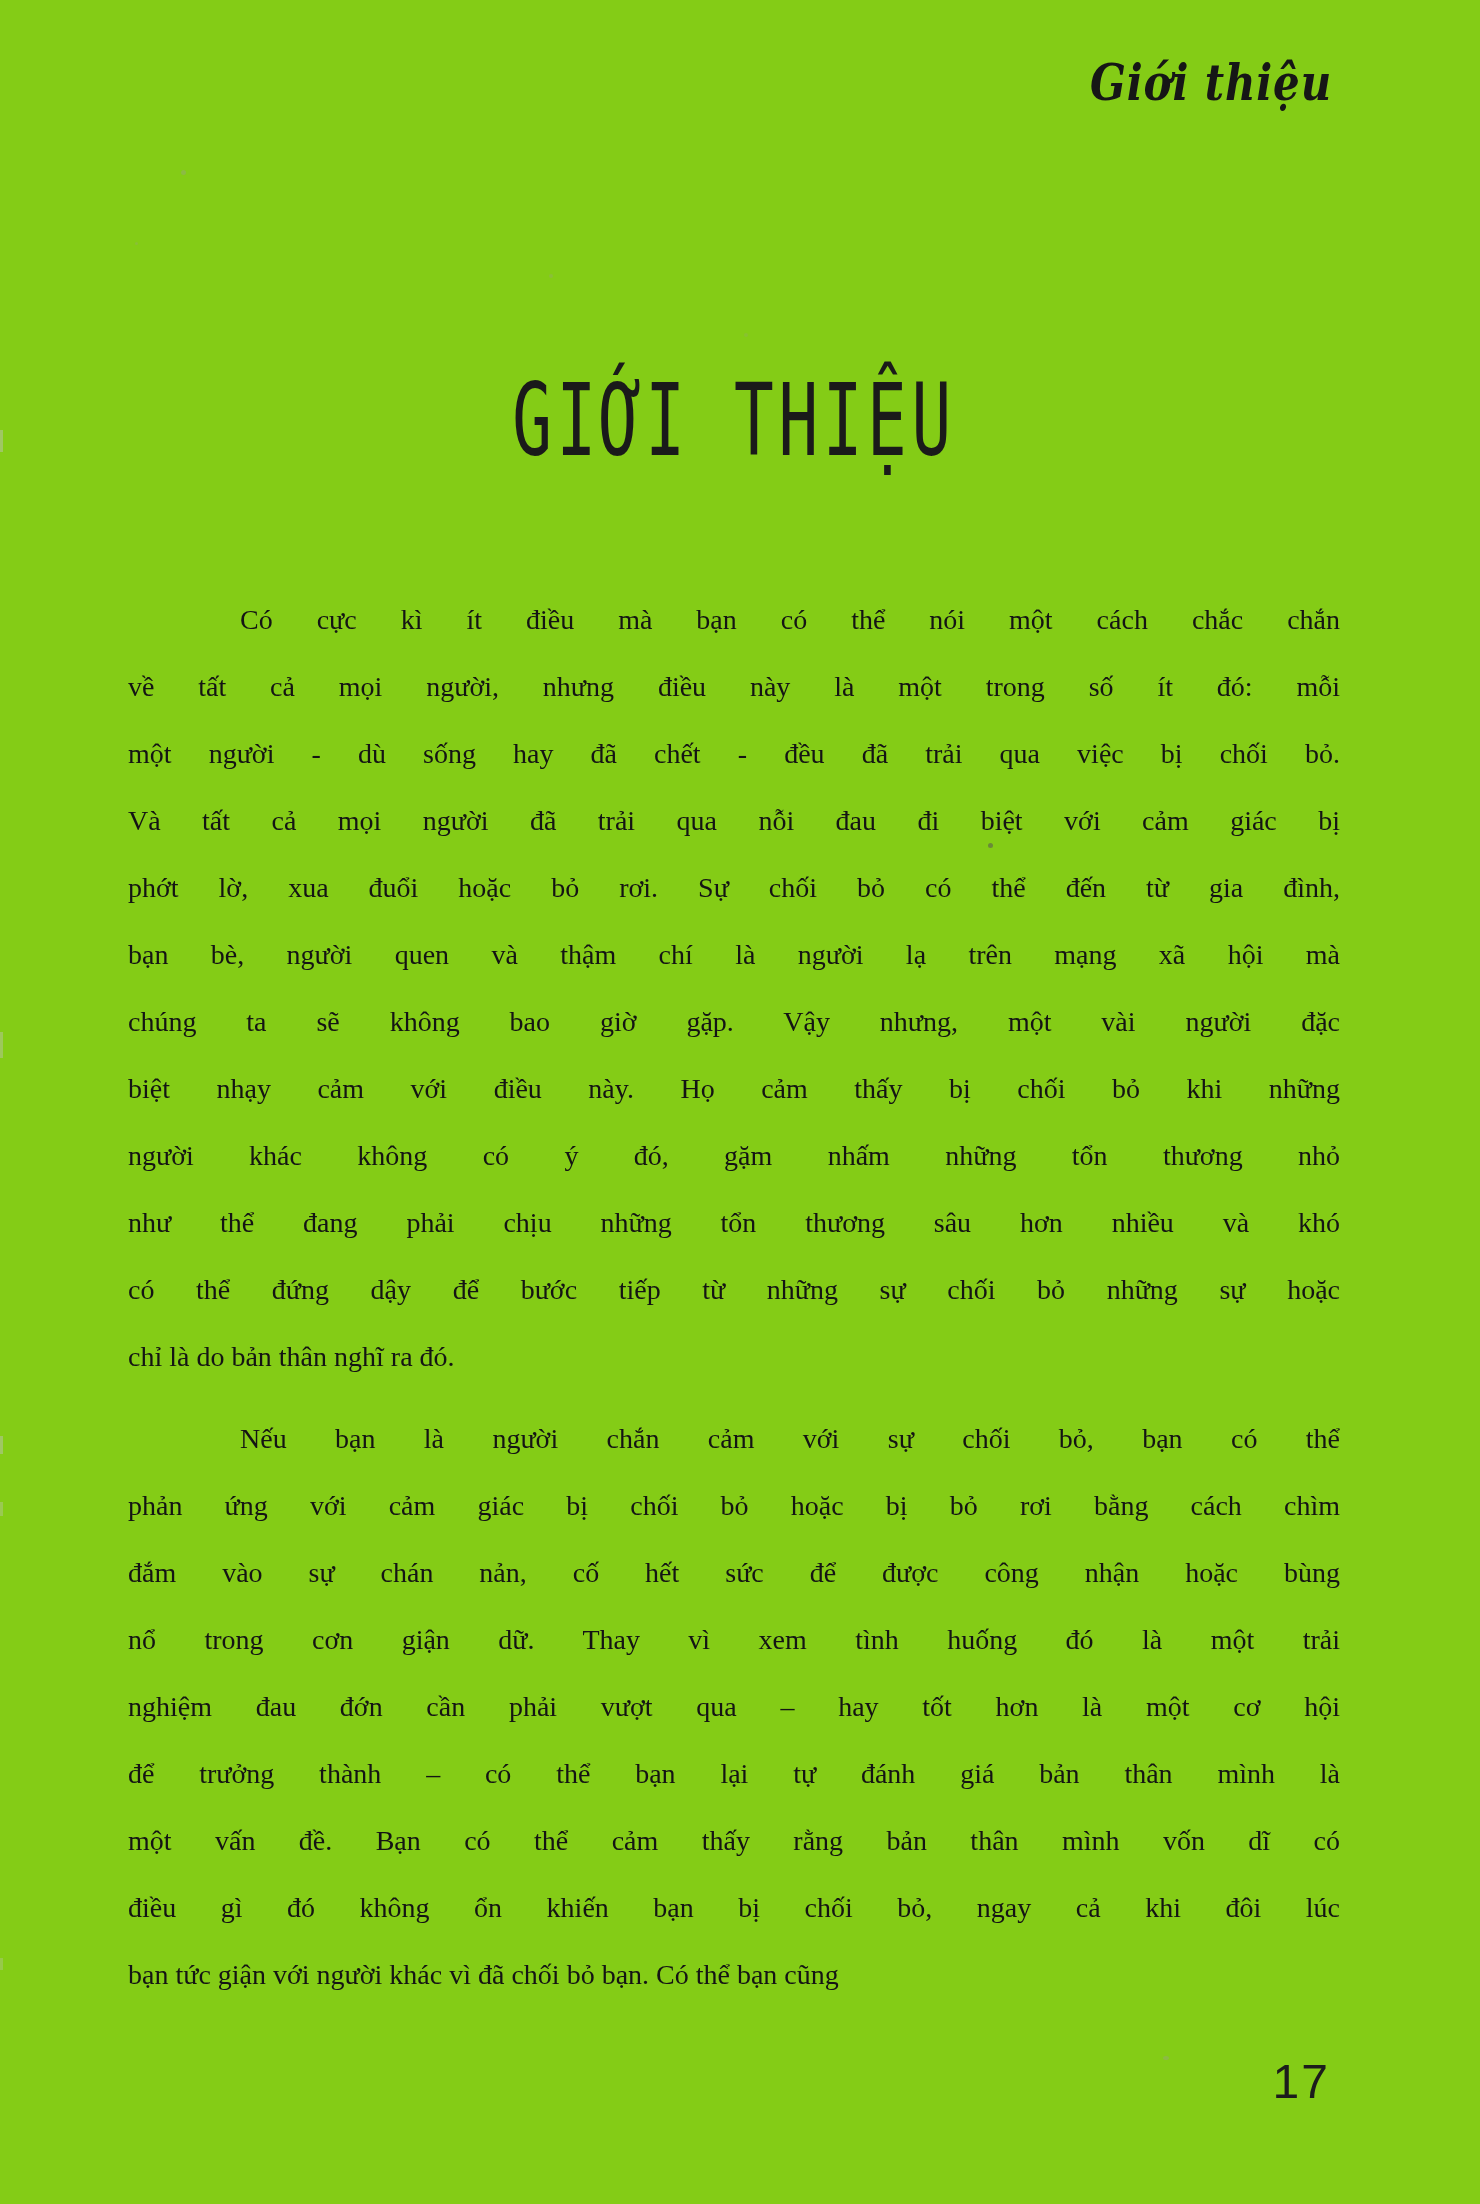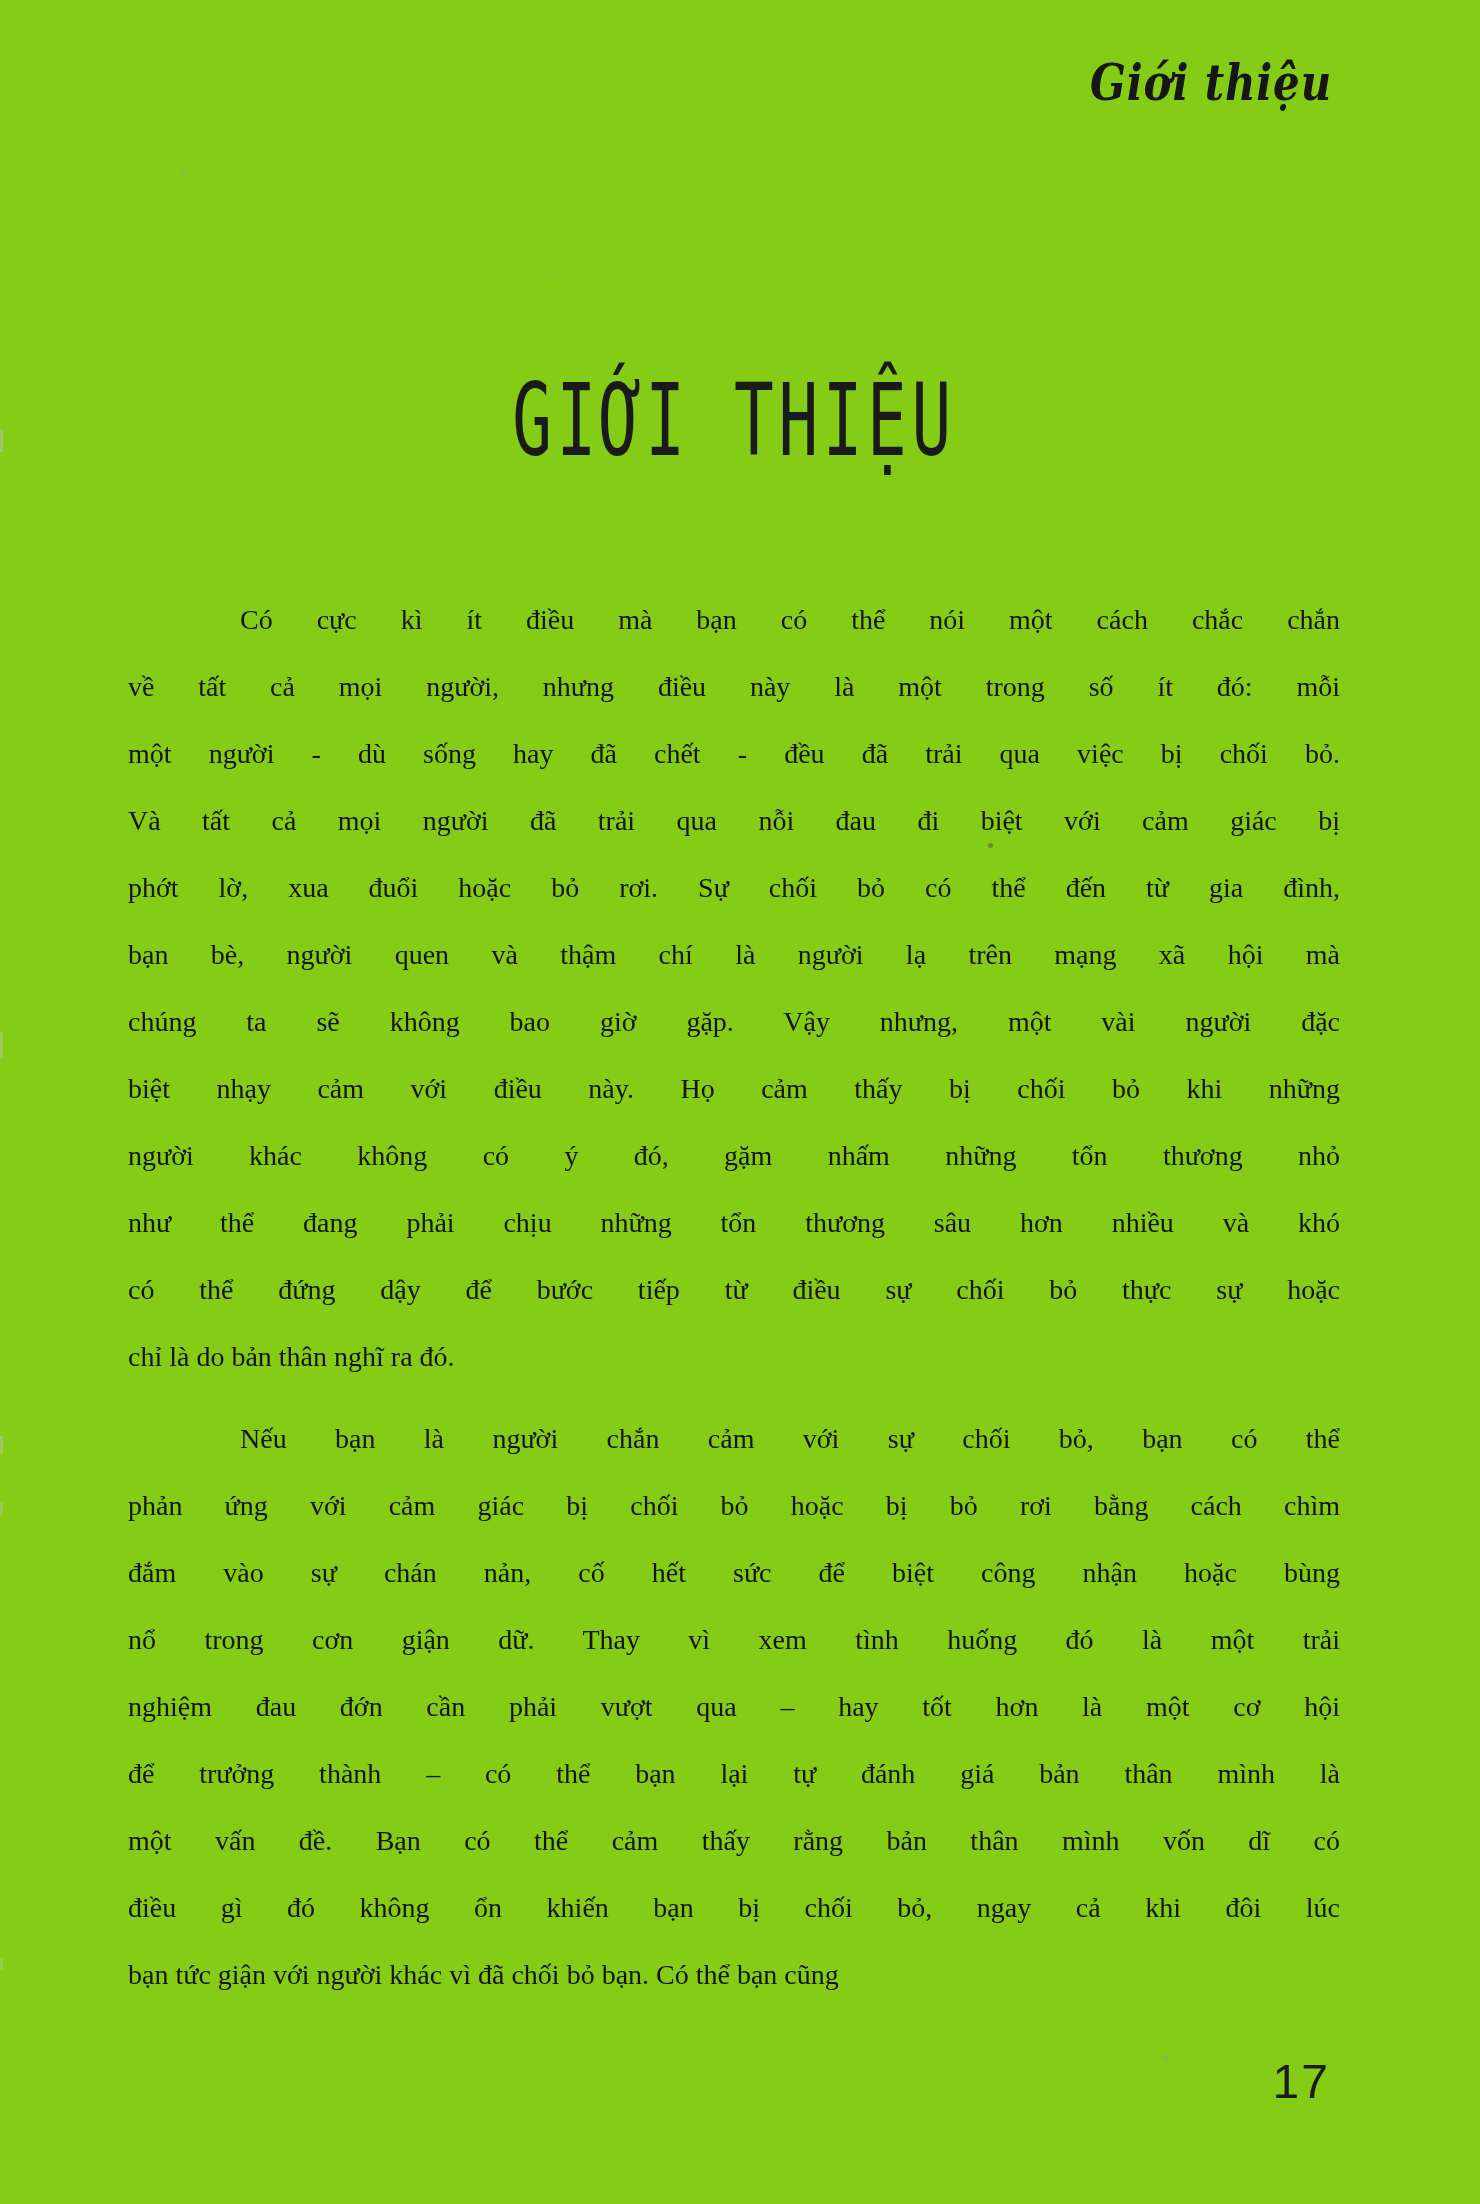--- a/index.html
+++ b/index.html
@@ -114,27 +114,27 @@
         <div class="line first">Có cực kì ít điều mà bạn có thể nói một cách chắc chắn</div>
         <div class="line">về tất cả mọi người, nhưng điều này là một trong số ít đó: mỗi</div>
         <div class="line">một người - dù sống hay đã chết - đều đã trải qua việc bị chối bỏ.</div>
         <div class="line">Và tất cả mọi người đã trải qua nỗi đau đi biệt với cảm giác bị</div>
         <div class="line">phớt lờ, xua đuổi hoặc bỏ rơi. Sự chối bỏ có thể đến từ gia đình,</div>
         <div class="line">bạn bè, người quen và thậm chí là người lạ trên mạng xã hội mà</div>
         <div class="line">chúng ta sẽ không bao giờ gặp. Vậy nhưng, một vài người đặc</div>
         <div class="line">biệt nhạy cảm với điều này. Họ cảm thấy bị chối bỏ khi những</div>
         <div class="line">người khác không có ý đó, gặm nhấm những tổn thương nhỏ</div>
         <div class="line">như thể đang phải chịu những tổn thương sâu hơn nhiều và khó</div>
-        <div class="line">có thể đứng dậy để bước tiếp từ điều sự chối bỏ thực sự hoặc</div>
+        <div class="line">có thể đứng dậy để bước tiếp từ những sự chối bỏ những sự hoặc</div>
         <div class="line last">chỉ là do bản thân nghĩ ra đó.</div>
       </div>
       <div class="paragraph">
         <div class="line first">Nếu bạn là người chắn cảm với sự chối bỏ, bạn có thể</div>
         <div class="line">phản ứng với cảm giác bị chối bỏ hoặc bị bỏ rơi bằng cách chìm</div>
-        <div class="line">đắm vào sự chán nản, cố hết sức để biệt công nhận hoặc bùng</div>
+        <div class="line">đắm vào sự chán nản, cố hết sức để được công nhận hoặc bùng</div>
         <div class="line">nổ trong cơn giận dữ. Thay vì xem tình huống đó là một trải</div>
         <div class="line">nghiệm đau đớn cần phải vượt qua – hay tốt hơn là một cơ hội</div>
         <div class="line">để trưởng thành – có thể bạn lại tự đánh giá bản thân mình là</div>
         <div class="line">một vấn đề. Bạn có thể cảm thấy rằng bản thân mình vốn dĩ có</div>
         <div class="line">điều gì đó không ổn khiến bạn bị chối bỏ, ngay cả khi đôi lúc</div>
         <div class="line last">bạn tức giận với người khác vì đã chối bỏ bạn. Có thể bạn cũng</div>
       </div>
     </div>
 
   <div class="page-number">17</div>

